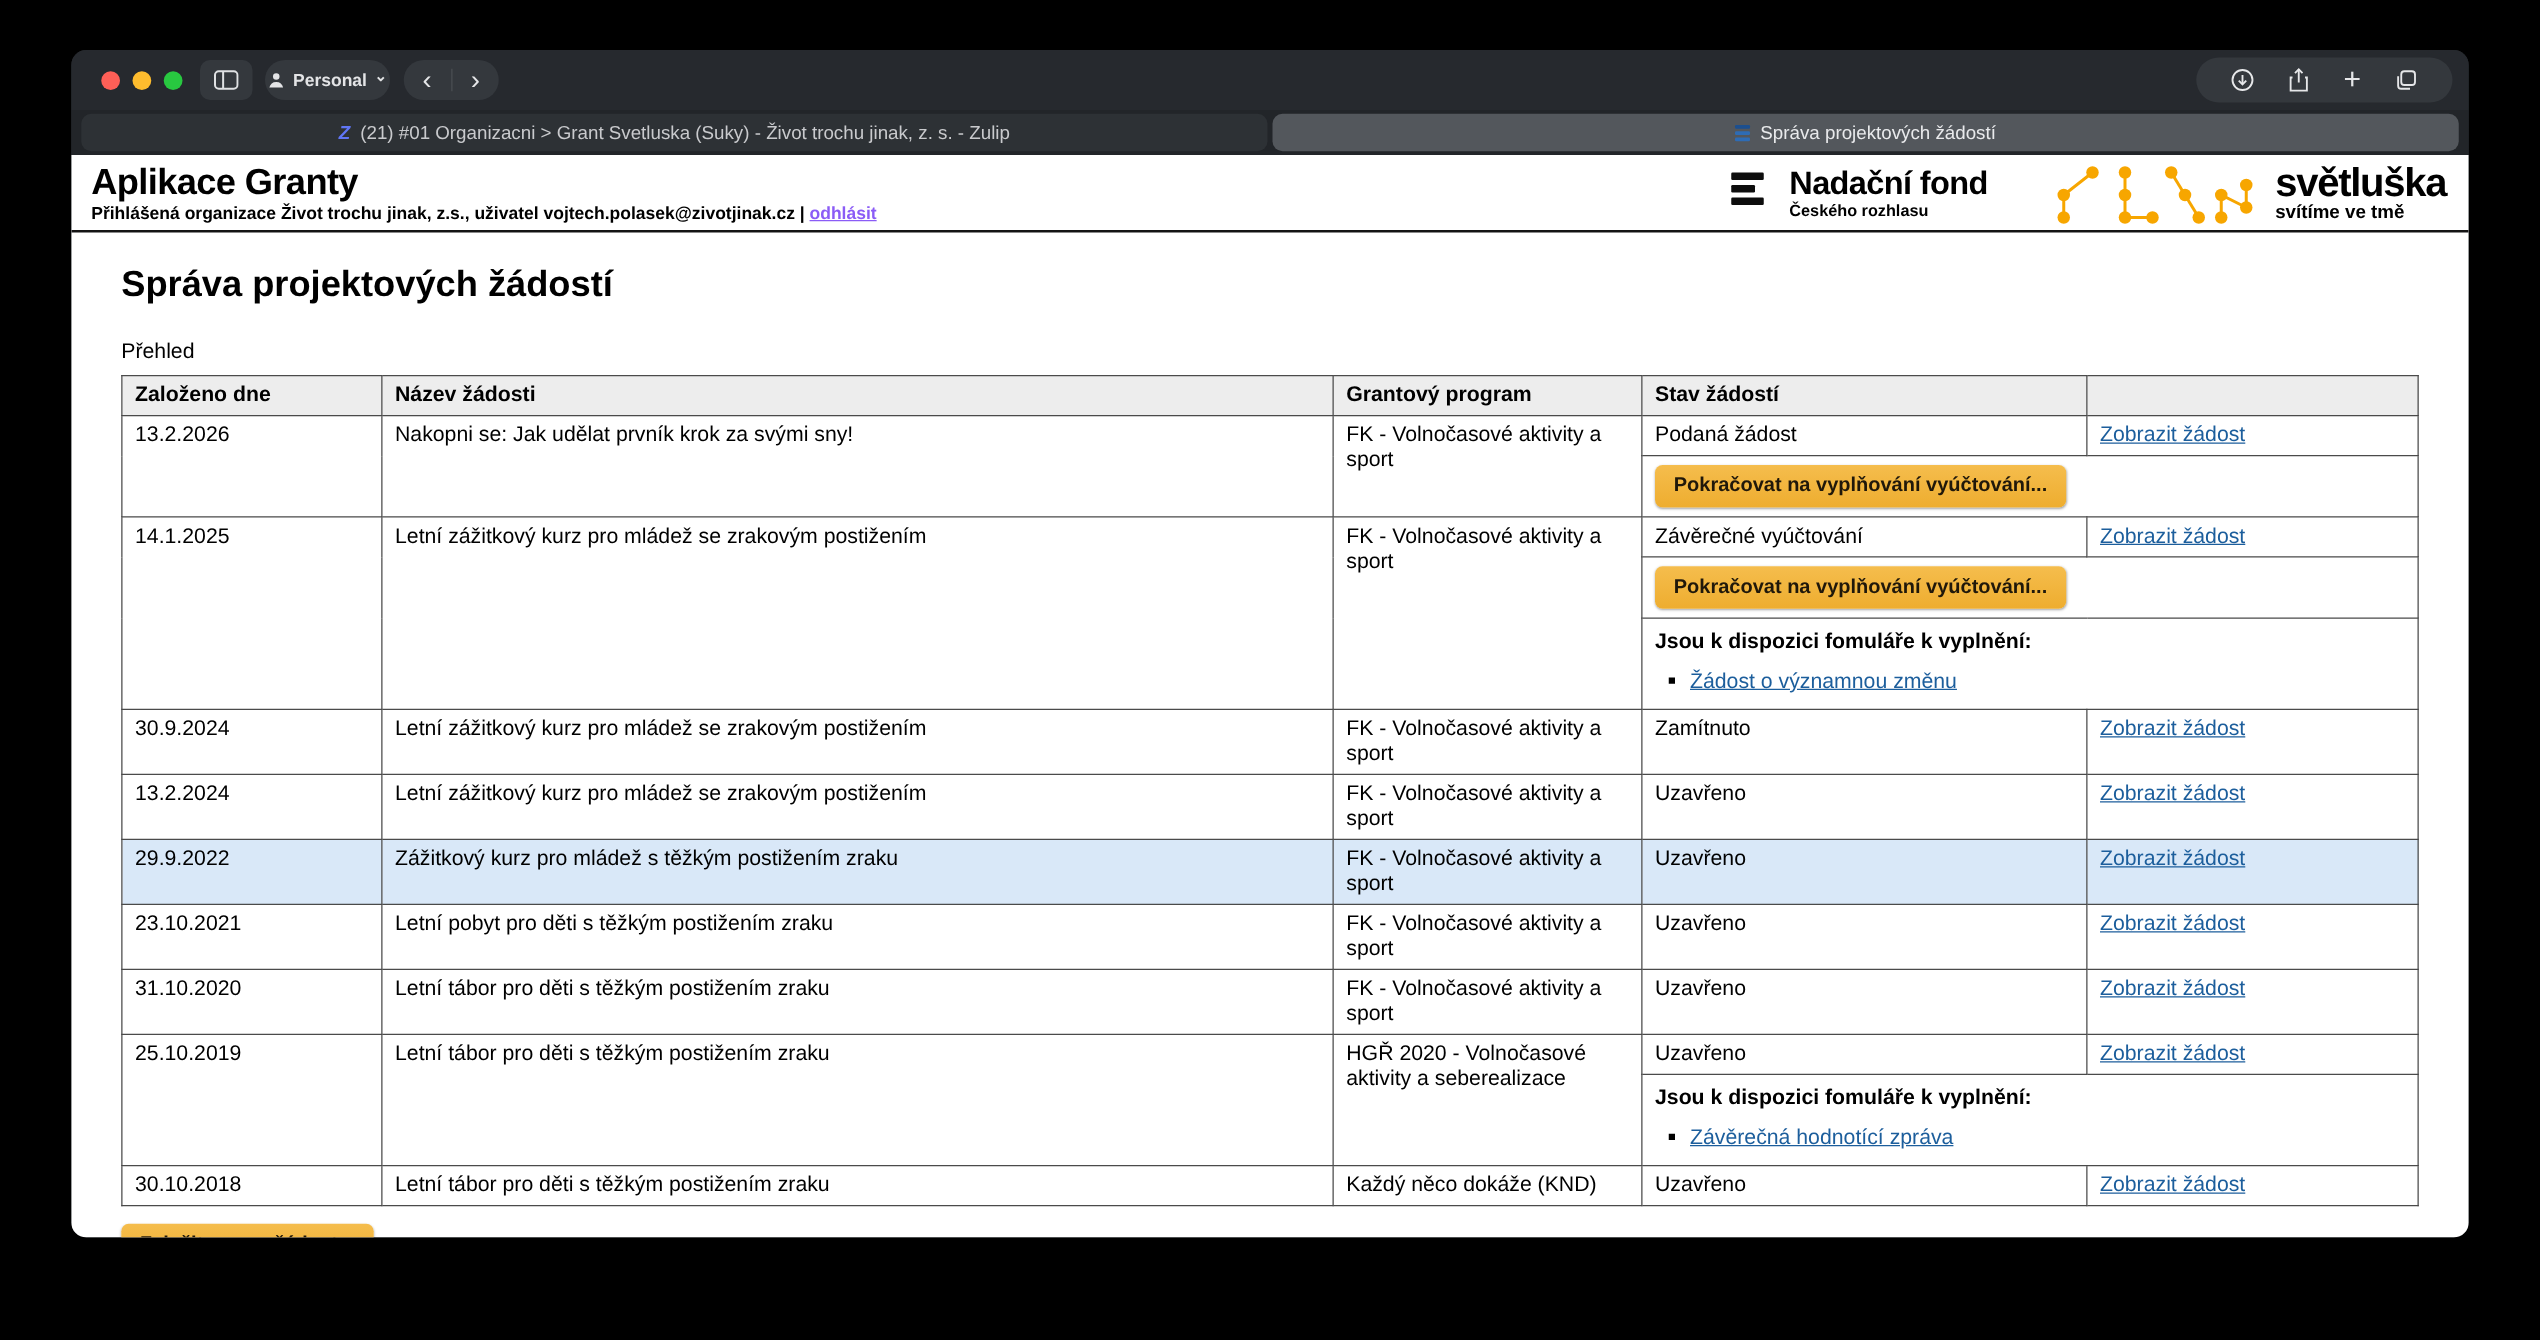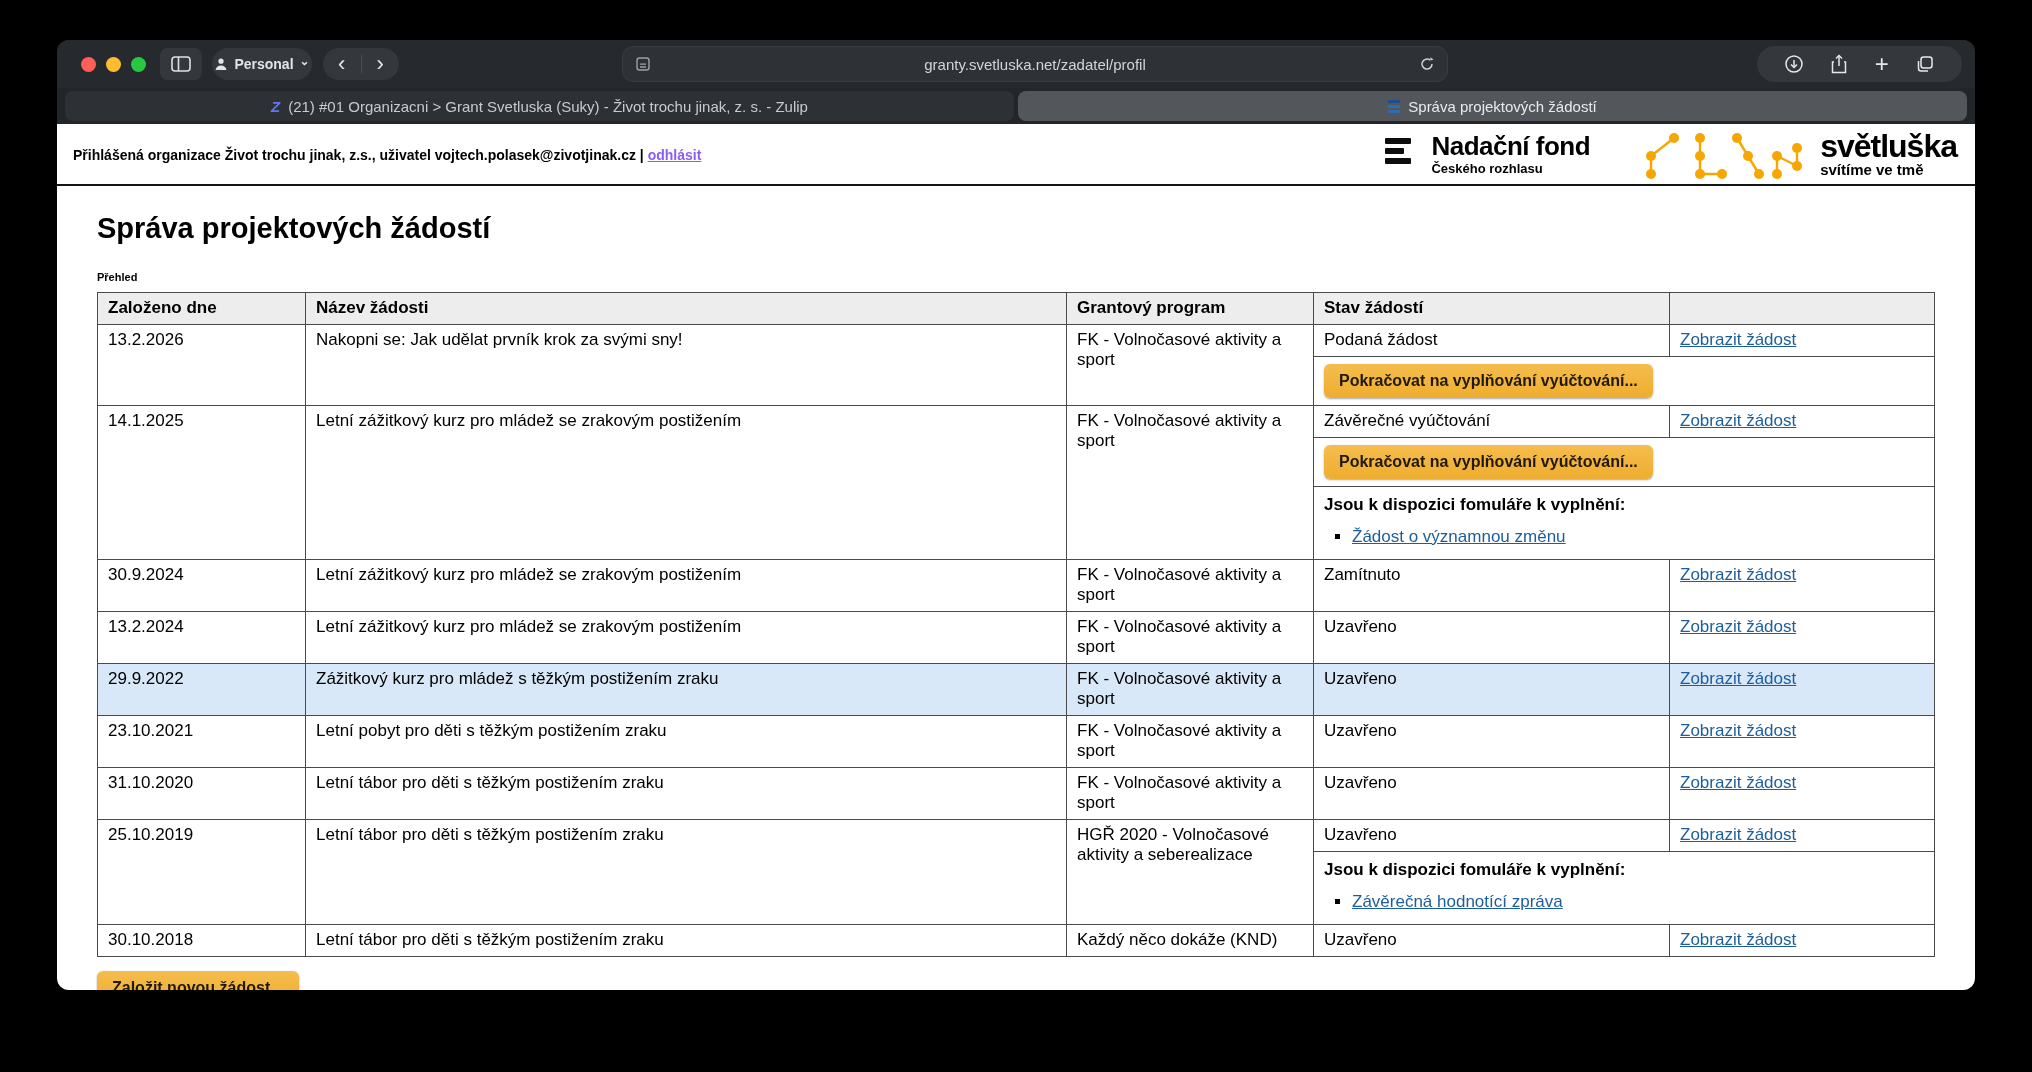--- a/index.html
+++ b/index.html
@@ -55,21 +55,21 @@
   .nf-bars i { height:6px; background:#0d0d0d; border-radius:1px; }
   .nf-bars i:nth-child(1){ width:26px; } .nf-bars i:nth-child(2){ width:19px; } .nf-bars i:nth-child(3){ width:26px; }
   .nf-name { font-size:26px; font-weight:bold; line-height:26px; letter-spacing:-0.5px; }
   .nf-sub { font-size:13px; font-weight:bold; margin-top:2px; }
   .sv-logo { display:flex; align-items:center; gap:8px; }
   .sv-name { font-size:32px; font-weight:bold; line-height:30px; letter-spacing:-1px; }
   .sv-sub { font-size:15px; font-weight:bold; margin-top:0px; }
 
   .main { padding:26px 40px 0 40px; }
   .page-title { font-size:29px; font-weight:bold; }
-  .section-h { font-size:11px; font-weight:bold; margin-top:26px; margin-bottom:9px; }
+  .section-h { font-size:17px; font-weight:normal; margin-top:26px; margin-bottom:9px; }
 
   table { border-collapse:collapse; table-layout:fixed; width:1837px; font-size:17px;padding-left:25px; }
   th, td { border:1px solid #4a4a4a; text-align:left; vertical-align:top; padding:5px 10px 6px 10px; }
   th { background:#ededed; font-weight:bold; }
   td.sub-btn { padding:7px 10px; }
   td.sub-forms { padding:8px 10px 12px 10px; }
   tr.hl td { background:#d9e8f8; }
   a.tbl-link { color:#1c5e9c; text-decoration:underline; }
   .forms-label { font-weight:bold; }
   ul.forms-list { margin:10px 0 0 28px; list-style:square; }
@@ -107,32 +107,20 @@
       <span>Personal</span>
       <span style="font-size:12px;margin-top:-6px;">⌄</span>
     </div>
 
     <div class="chrome-btn nav-pill">
       <span>‹</span>
       <span class="divider"></span>
       <span>›</span>
     </div>
 
-    <div class="url-bar">
-      <svg class="icon-svg" width="16" height="16" viewBox="0 0 16 16">
-        <rect x="2" y="2" width="12" height="12" rx="2.5" fill="none" stroke="#9ea0a3" stroke-width="1.4"></rect>
-        <line x1="5" y1="8.2" x2="11" y2="8.2" stroke="#9ea0a3" stroke-width="1.3"></line>
-        <line x1="5" y1="11" x2="11" y2="11" stroke="#9ea0a3" stroke-width="1.3"></line>
-      </svg>
-      <span class="url-text">granty.svetluska.net/zadatel/profil</span>
-      <svg class="icon-svg" width="16" height="16" viewBox="0 0 16 16">
-        <path d="M13 8 a5 5 0 1 1 -1.8 -3.8" fill="none" stroke="#cfd0d2" stroke-width="1.5"></path>
-        <path d="M11.2 1.2 L11.6 4.6 L14.6 3.4 Z" fill="#cfd0d2"></path>
-      </svg>
-    </div>
 
     <div class="right-cluster">
       <svg class="icon-svg" width="20" height="20" viewBox="0 0 20 20">
         <circle cx="10" cy="10" r="8" fill="none" stroke="#e6e7e9" stroke-width="1.5"></circle>
         <line x1="10" y1="6" x2="10" y2="13" stroke="#e6e7e9" stroke-width="1.5"></line>
         <path d="M7 10.5 L10 13.5 L13 10.5" fill="none" stroke="#e6e7e9" stroke-width="1.5"></path>
       </svg>
       <svg class="icon-svg" width="18" height="20" viewBox="0 0 18 20">
         <path d="M4 8 H2.5 V18.5 H15.5 V8 H14" fill="none" stroke="#e6e7e9" stroke-width="1.5"></path>
         <line x1="9" y1="1.5" x2="9" y2="12" stroke="#e6e7e9" stroke-width="1.5"></line>
@@ -158,20 +146,21 @@
           <i></i>
         </span>
       <span>Správa projektových žádostí</span>
     </div>
   </div>
 
   <div class="content">
 
     <div class="site-header">
       <div>
+        <div class="app-title">Aplikace Granty</div>
         <div class="login-line">
           <span>Přihlášená organizace Život trochu jinak, z.s., uživatel vojtech.polasek@zivotjinak.cz | </span><a href="#">odhlásit</a>
         </div>
       </div>
       <div class="logos">
         <div class="nf-logo">
           <span class="nf-bars">
               <i></i>
               <i></i>
               <i></i>

